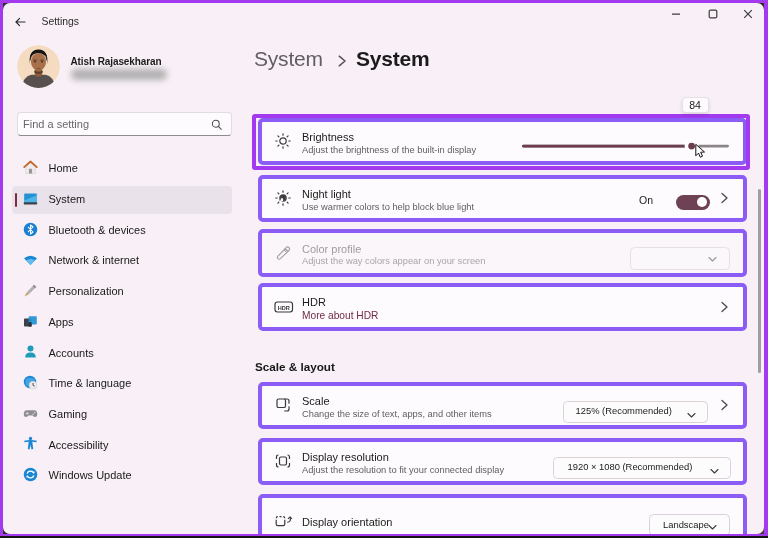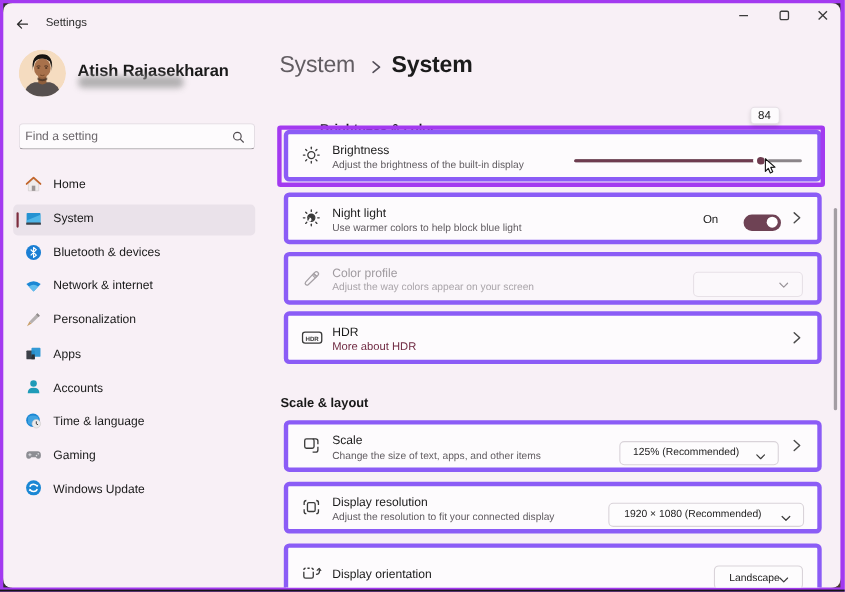--- a/index.html
+++ b/index.html
@@ -13,21 +13,21 @@
   }
   .blackbottom { position:absolute; left:0; bottom:0; width:768px; height:1.8px; background:#151515; z-index:50; }
 
   
   .back { position:absolute; left:15px; top:17px; width:11px; height:10px; }
   .appname { position:absolute; left:41.5px; top:16px; font-size:10.4px; color:#2b2b2b; }
   .winbtn { position:absolute; top:6px; color:#3c3c3c; }
 
   
   .avatar { position:absolute; left:16.5px; top:44.5px; width:43px; height:43px; border-radius:50%; overflow:hidden; }
-  .uname { position:absolute; left:70.5px; top:55.5px; font-size:15px; font-weight:bold; color:#1a1a1a; letter-spacing:-0.1px; }
+  .uname { position:absolute; left:70.5px; top:55.5px; font-size:10px; font-weight:bold; color:#1a1a1a; letter-spacing:-0.1px; }
   .ublur { position:absolute; left:71px; top:69px; width:96px; height:11px; background:#9a9a9a; border-radius:5px; filter:blur(3px); opacity:.75; }
   .search { position:absolute; left:16.5px; top:112px; width:215.5px; height:24px; background:#fdfbfd; border:1px solid #e2dbe2; border-bottom:1px solid #8f8a8f; border-radius:4px; }
   .search .ph { position:absolute; left:5.5px; top:5px; font-size:11px; color:#6b666b; }
   .nav { position:absolute; left:11.5px; top:152.2px; width:220px; }
   .navitem { position:relative; height:28px; margin:2.7px 0 0 0; border-radius:4px; display:flex; align-items:center; }
   .navitem .ic { width:15px; height:15px; margin-left:11.5px; margin-top:-2.5px; flex:none; }
   .navitem .lb { margin-left:10.5px; font-size:11px; color:#191919; white-space:nowrap; margin-top:-1px; }
   .navitem.sel { background:#eae2ea; }
   .navitem.sel::before { content:""; position:absolute; left:3px; top:7px; width:2.8px; height:14px; border-radius:2px; background:#7d2d3e; }
 
@@ -189,20 +189,29 @@
         <div class="navitem">
           <span class="ic">
             <svg width="15" height="15" viewBox="0 0 15 15">
               <path d="M3.8 4.2 H11.2 Q14.2 4.2 14.2 7.8 Q14.2 11 12 11 Q10.4 11 9.6 9.6 H5.4 Q4.6 11 3 11 Q0.8 11 0.8 7.8 Q0.8 4.2 3.8 4.2 Z" fill="#8d8d93"></path>
               <path d="M4.2 6 V8.8 M2.8 7.4 H5.6" stroke="#dcdce0" stroke-width="0.9"></path>
               <circle cx="10.2" cy="8.2" r="0.75" fill="#dcdce0"></circle>
               <circle cx="11.8" cy="6.6" r="0.75" fill="#dcdce0"></circle>
             </svg>
           </span>
           <span class="lb">Gaming</span>
+        </div>
+        <div class="navitem">
+          <span class="ic">
+            <svg width="15" height="15" viewBox="0 0 15 15">
+              <circle cx="7.5" cy="2.5" r="1.7" fill="#1b87d4"></circle>
+              <path d="M1.2 4.8 Q7.5 3.4 13.8 4.8 L13.4 6.3 L9.3 5.8 L10.2 13 L8.5 13.4 L7.5 9 L6.5 13.4 L4.8 13 L5.7 5.8 L1.6 6.3 Z" fill="#1b87d4"></path>
+            </svg>
+          </span>
+          <span class="lb">Accessibility</span>
         </div>
         <div class="navitem">
           <span class="ic">
             <svg width="15" height="15" viewBox="0 0 15 15">
               <circle cx="7.5" cy="7.5" r="6.8" fill="#1b87d4"></circle>
               <path d="M4.2 6.6 Q4.7 4.2 7.5 4.2 Q9.9 4.2 10.7 6.1" stroke="#fff" stroke-width="1.3" fill="none"></path>
               <path d="M10.9 7 L11.9 4.6 L9.5 5.1 Z" fill="#fff"></path>
               <path d="M10.8 8.4 Q10.3 10.8 7.5 10.8 Q5.1 10.8 4.3 8.9" stroke="#fff" stroke-width="1.3" fill="none"></path>
               <path d="M4.1 8 L3.1 10.4 L5.5 9.9 Z" fill="#fff"></path>
             </svg>

